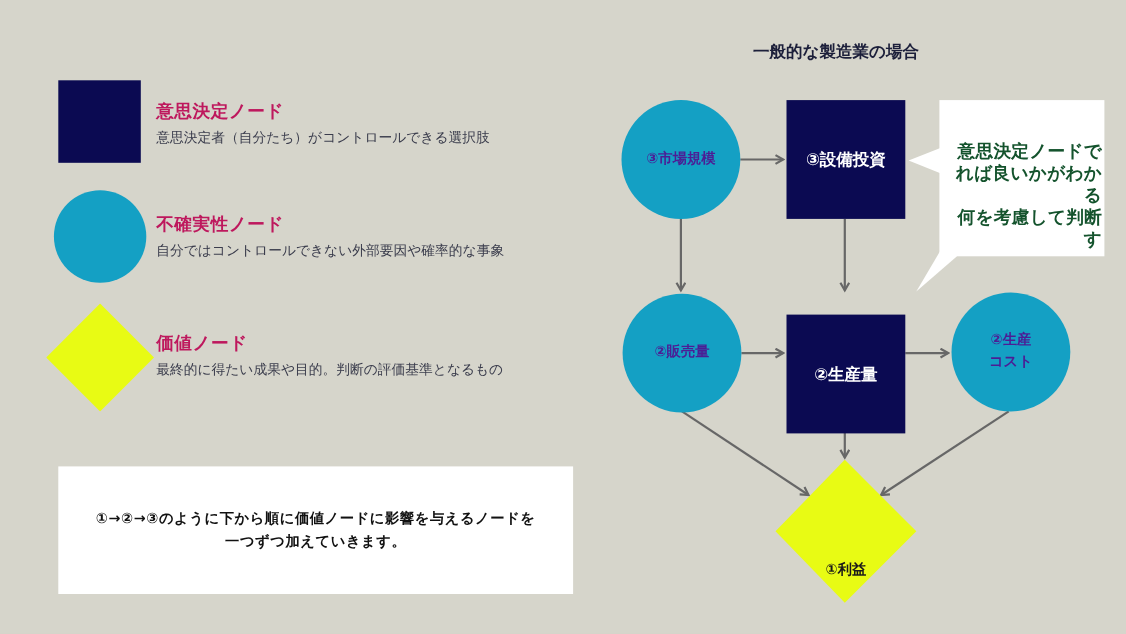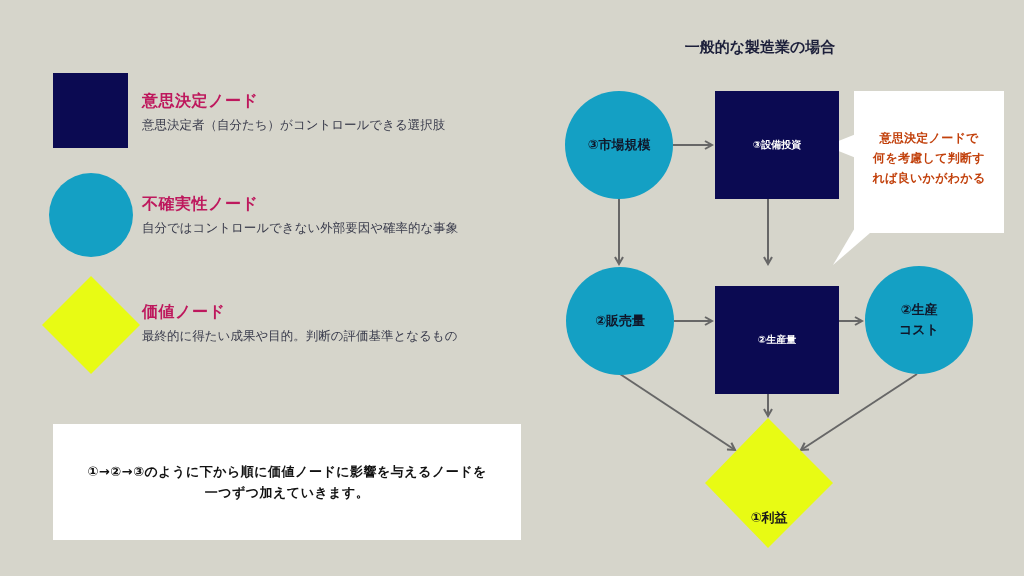--- a/index.html
+++ b/index.html
@@ -15,24 +15,24 @@
     .legend-circle { left: 49px; top: 173px; width: 84px; height: 84px; border-radius: 50%; background: #14a0c4; }
     .legend-diamond { left: 42px; top: 276px; width: 98px; height: 98px; }
     .legend-title { font-size: 16px; font-weight: bold; color: #be185d; white-space: nowrap; letter-spacing: 0.5px; }
     .legend-desc { font-size: 12.5px; color: #3a3c4c; white-space: nowrap; }
     .note-box {
       left: 53px; top: 424px; width: 468px; height: 116px; background: #ffffff;
       display: flex; align-items: center; justify-content: center; text-align: center;
       font-size: 13px; font-weight: bold; color: #111; line-height: 21px; letter-spacing: 0.5px;
     }
     .diagram-title { left: 660px; top: 38px; width: 200px; text-align: center; font-size: 15px; font-weight: bold; color: #1c1f3a; white-space: nowrap; }
-    .node-circle { width: 108px; height: 108px; border-radius: 50%; background: #14a0c4; display: flex; align-items: center; justify-content: center; text-align: center; color: #0f172a; font-weight: bold; font-size: 13px; line-height: 20px; }
-    .node-square { width: 124px; height: 108px; background: #0b0a52; display: flex; align-items: center; justify-content: center; text-align: center; color: #fff; font-weight: bold; font-size: 10px; }
+    .node-circle { width: 108px; height: 108px; border-radius: 50%; background: #14a0c4; display: flex; align-items: center; justify-content: center; text-align: center; color: #4c1d95; font-weight: bold; font-size: 13px; line-height: 20px; }
+    .node-square { width: 108px; height: 108px; background: #0b0a52; display: flex; align-items: center; justify-content: center; text-align: center; color: #fff; font-weight: bold; font-size: 15px; }
     .node-diamond-label { left: 705px; top: 473px; width: 128px; text-align: center; font-weight: bold; font-size: 13px; color: #1a1a1a; margin-top: 36px; }
-    .bubble-text { left: 856px; top: 128px; width: 146px; text-align: center; font-size: 12px; font-weight: bold; color: #c2410c; line-height: 20px; letter-spacing: 0.3px; }
+    .bubble-text { left: 856px; top: 128px; width: 146px; text-align: right; font-size: 16px; font-weight: bold; color: #14532d; line-height: 20px; letter-spacing: 0.3px; }
     svg.layer { position: absolute; left: 0; top: 0; }
   </style>
 </head>
 <body>
 
 <div class="abs legend-square"></div>
 <div class="abs legend-title" style="left:142px; top:91px;">意思決定ノード</div>
 <div class="abs legend-desc" style="left:142px; top:117px;">意思決定者（自分たち）がコントロールできる選択肢</div>
 
 <div class="abs legend-circle"></div>
@@ -75,22 +75,22 @@
     <line x1="620" y1="374" x2="735" y2="450" marker-end="url(#arr)"></line>
     <line x1="768" y1="374" x2="768" y2="416" marker-end="url(#arr)"></line>
     <line x1="917" y1="374" x2="801" y2="450" marker-end="url(#arr)"></line>
   </g>
 
   <polygon points="768,418 833,483 768,548 705,483" fill="#e8fb14"></polygon>
 </svg>
 
 <div class="abs bubble-text">
   <div>意思決定ノードで</div>
+  <div>れば良いかがわかる</div>
   <div>何を考慮して判断す</div>
-  <div>れば良いかがわかる</div>
 </div>
 
 <div class="abs node-circle" style="left:565px; top:91px;">
   <span>③市場規模</span>
 </div>
 <div class="abs node-square" style="left:715px; top:91px;">
   <span>③設備投資</span>
 </div>
 <div class="abs node-circle" style="left:566px; top:267px;">
   <span>②販売量</span>

